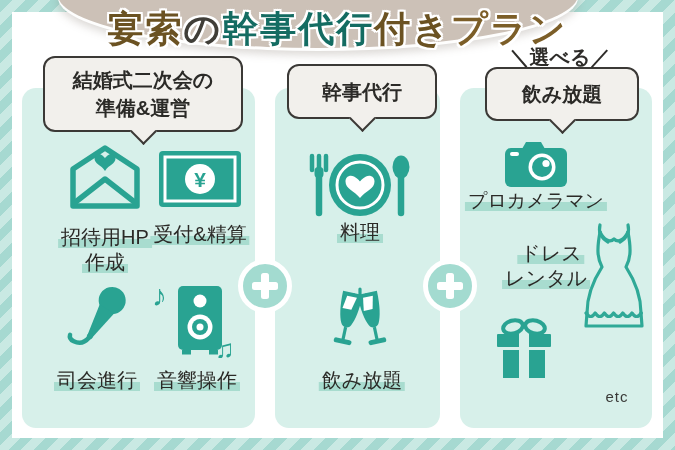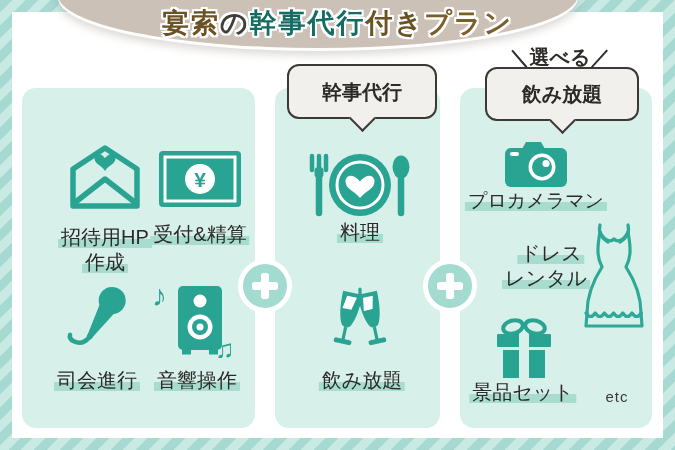--- a/index.html
+++ b/index.html
@@ -11,21 +11,21 @@
   .card{position:absolute;left:12px;top:12px;right:12px;bottom:12px;background:#ffffff;}
   
   .banner{
     position:absolute;left:58px;top:-58px;width:520px;height:106px;
     background:#ccc1b7;border-radius:50%;
     box-shadow:0 3px 0 rgba(255,255,255,.95), 0 7px 8px rgba(130,120,108,.28);
     z-index:5;
   }
   .title{
     position:absolute;left:0;right:0;top:5px;z-index:6;text-align:center;
-    font-size:27px;font-weight:700;letter-spacing:2px;white-space:nowrap;
+    font-size:36px;font-weight:700;letter-spacing:2px;white-space:nowrap;
     text-shadow:-2px -2px 0 #fff,2px -2px 0 #fff,-2px 2px 0 #fff,2px 2px 0 #fff,
                 -2px 0 0 #fff,2px 0 0 #fff,0 -2px 0 #fff,0 2px 0 #fff;
     font-family:Liberation Serif, serif;
   }
   .seg0,.seg3{color:#6b5222;}
   .seg1{color:#403e38;}
   .seg2{color:#146c62;}
   .seg4{color:#7c5e28;}
   
   .panel{position:absolute;top:88px;height:340px;background:#d7f0ea;border-radius:14px;z-index:1;}
@@ -77,20 +77,25 @@
 
   <div class="banner"></div>
   <div class="title">
     <span class="seg0">宴索</span><span class="seg1">の</span><span class="seg2">幹事代行</span><span class="seg3">付き</span><span class="seg4">プラン</span>
   </div>
 
   <div class="panel p1"></div>
   <div class="panel p2"></div>
   <div class="panel p3"></div>
 
+  <div class="bubble b1">
+    <div>結婚式二次会の</div>
+    <div>準備&amp;運営</div>
+    <div class="tail"></div>
+  </div>
   <div class="bubble b2">
     <div>幹事代行</div>
     <div class="tail"></div>
   </div>
   <div class="tagline">＼選べる／</div>
   <div class="bubble b3">
     <div>飲み放題</div>
     <div class="tail"></div>
   </div>
 
@@ -198,15 +203,14 @@
   <div class="label" style="left:200px;top:221px;"><span class="hl">受付&amp;精算</span></div>
   <div class="label" style="left:97px;top:367px;"><span class="hl">司会進行</span></div>
   <div class="label" style="left:197px;top:367px;"><span class="hl">音響操作</span></div>
 
   <div class="label" style="left:360px;top:219px;"><span class="hl">料理</span></div>
   <div class="label" style="left:362px;top:367px;"><span class="hl">飲み放題</span></div>
 
   <div class="label small" style="left:536px;top:188px;"><span class="hl">プロカメラマン</span></div>
   <div class="label" style="left:551px;top:240px;"><span class="hl">ドレス</span></div>
   <div class="label" style="left:546px;top:265px;"><span class="hl">レンタル</span></div>
-  <div class="label" style="left:523px;top:379px;"><span class="hl">景品セット</span></div>
   <div class="label etc" style="left:617px;top:388px;"><span>etc</span></div>
 </div>
 
 </body></html>

